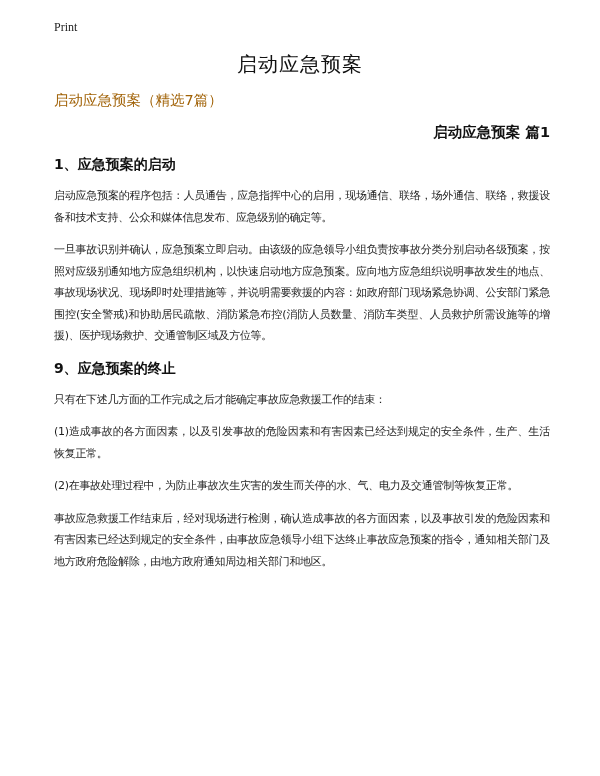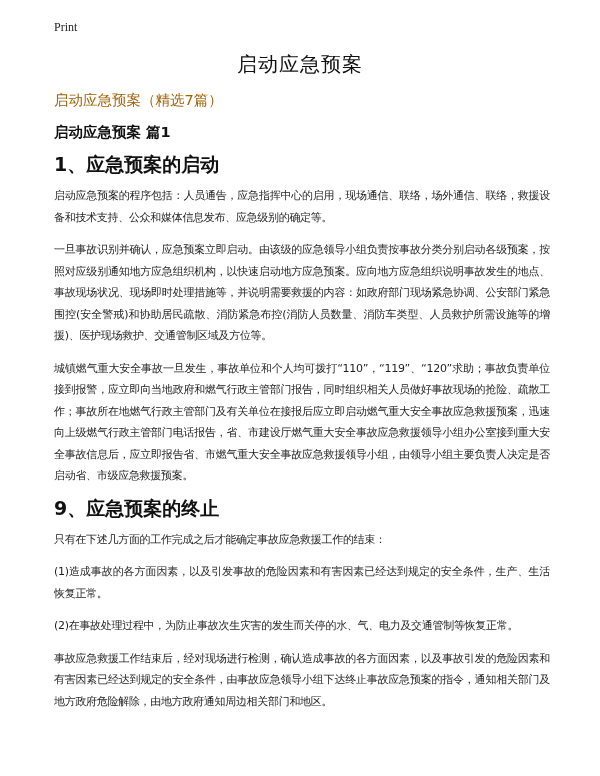--- a/index.html
+++ b/index.html
@@ -14,41 +14,40 @@
     font-family: "Liberation Serif", serif; font-size: 12px; color: #222;
   }
   .doc-title {
     position: absolute; left: 0; width: 600px; top: 51px;
     text-align: center; font-size: 20px; color: #111; letter-spacing: 1px;
   }
   .content {
     position: absolute; left: 54px; top: 90px; width: 496px;
   }
   .subtitle { font-size: 14.5px; line-height: 20px; margin: 0 0 12px 0; color: #a16207; }
-  .section-title { font-size: 14.5px; font-weight: bold; line-height: 20px; margin: 0 0 12px 0; color: #111; }
-  .heading { font-size: 19px; font-weight: bold; line-height: 20px; margin: 0 0 11px 0; color: #111; }
+  .section-title { font-size: 14.5px; font-weight: bold; line-height: 20px; margin: 0 0 12px 0; color: #111; text-align: right; }
+  .heading { font-size: 14px; font-weight: bold; line-height: 20px; margin: 0 0 11px 0; color: #111; }
   .para {
     font-size: 11px; line-height: 21.5px; margin: 0 0 11px 0; color: #1e1e1e;
     text-align: justify; letter-spacing: -0.3px;
   }
 </style>
 </head>
 <body>
 
 <div class="page">
   <div class="print-label">Print</div>
   <div class="doc-title">启动应急预案</div>
 
   <div class="content">
     <p class="subtitle">启动应急预案（精选7篇）</p>
     <p class="section-title">启动应急预案 篇1</p>
     <p class="heading">1、应急预案的启动</p>
     <p class="para">启动应急预案的程序包括：人员通告，应急指挥中心的启用，现场通信、联络，场外通信、联络，救援设备和技术支持、公众和媒体信息发布、应急级别的确定等。</p>
     <p class="para">一旦事故识别并确认，应急预案立即启动。由该级的应急领导小组负责按事故分类分别启动各级预案，按照对应级别通知地方应急组织机构，以快速启动地方应急预案。应向地方应急组织说明事故发生的地点、事故现场状况、现场即时处理措施等，并说明需要救援的内容：如政府部门现场紧急协调、公安部门紧急围控(安全警戒)和协助居民疏散、消防紧急布控(消防人员数量、消防车类型、人员救护所需设施等的增援)、医护现场救护、交通管制区域及方位等。</p>
-    <p class="para">城镇燃气重大安全事故一旦发生，事故单位和个人均可拨打“110”，“119”、“120”求助；事故负责单位接到报警，应立即向当地政府和燃气行政主管部门报告，同时组织相关人员做好事故现场的抢险、疏散工作；事故所在地燃气行政主管部门及有关单位在接报后应立即启动燃气重大安全事故应急救援预案，迅速向上级燃气行政主管部门电话报告，省、市建设厅燃气重大安全事故应急救援领导小组办公室接到重大安全事故信息后，应立即报告省、市燃气重大安全事故应急救援领导小组，由领导小组主要负责人决定是否启动省、市级应急救援预案。</p>
     <p class="heading">9、应急预案的终止</p>
     <p class="para">只有在下述几方面的工作完成之后才能确定事故应急救援工作的结束：</p>
     <p class="para">(1)造成事故的各方面因素，以及引发事故的危险因素和有害因素已经达到规定的安全条件，生产、生活恢复正常。</p>
     <p class="para">(2)在事故处理过程中，为防止事故次生灾害的发生而关停的水、气、电力及交通管制等恢复正常。</p>
     <p class="para">事故应急救援工作结束后，经对现场进行检测，确认造成事故的各方面因素，以及事故引发的危险因素和有害因素已经达到规定的安全条件，由事故应急领导小组下达终止事故应急预案的指令，通知相关部门及地方政府危险解除，由地方政府通知周边相关部门和地区。</p>
 
   </div>
 </div>
 
 </body></html>

